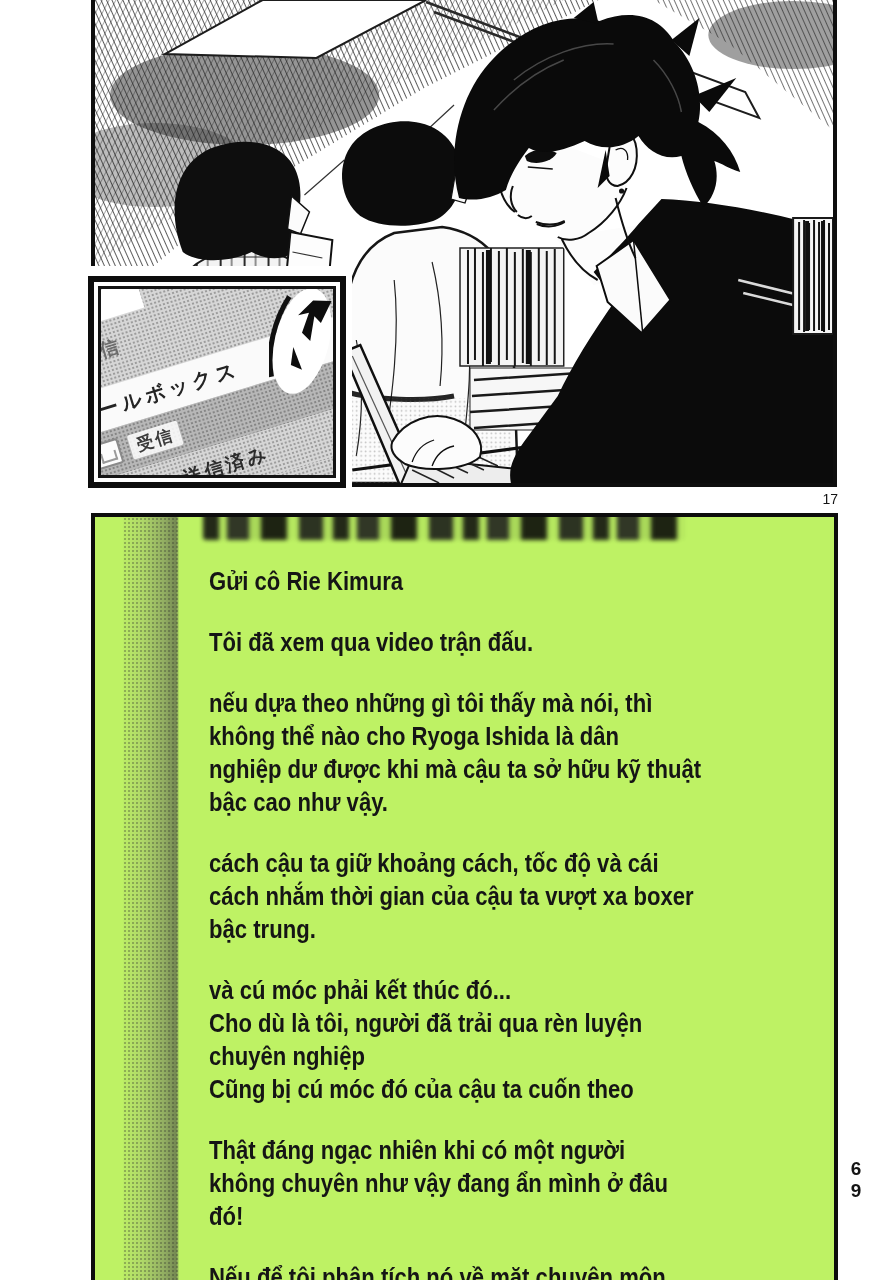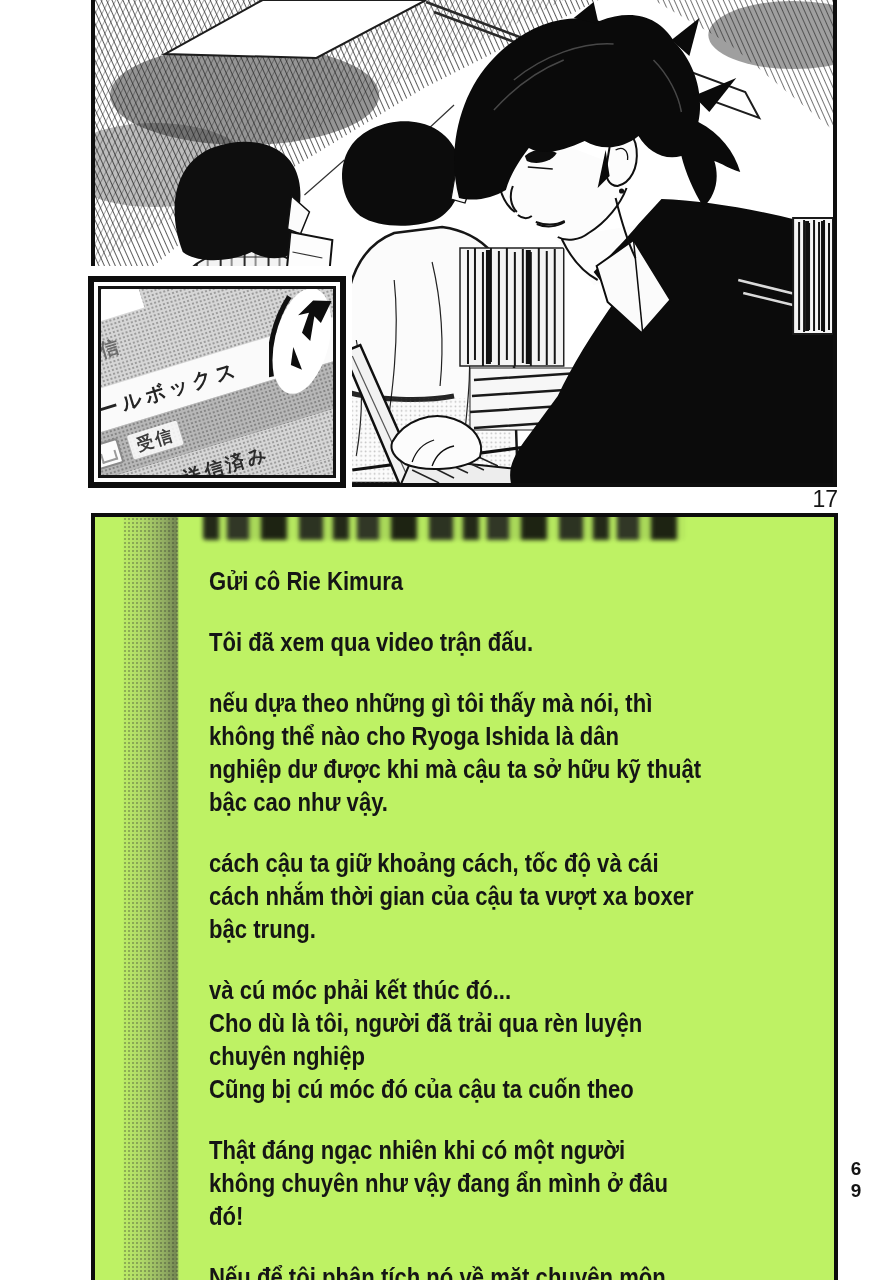--- a/index.html
+++ b/index.html
@@ -32,21 +32,21 @@
   .b-fill{height:60px;}
   .partial-label{position:absolute;left:86px;top:84px;font-size:19px;font-weight:700;color:#6b6b6b;letter-spacing:2px;}
   .tray-icon{width:26px;height:26px;background:#fcfcfc;border:2px solid #8a8a8a;border-radius:3px;position:relative;}
   .tray-icon::after{content:"";position:absolute;left:3px;right:3px;bottom:3px;height:8px;border:2px solid #9a9a9a;border-top:none;}
   .chip{background:rgba(255,255,255,.85);padding:1px 7px;border-radius:2px;font-size:17px;font-weight:700;color:#3a3a3a;letter-spacing:2px;}
   .sliver{position:absolute;left:-6px;top:-4px;width:46px;height:30px;background:#fff;transform:rotate(-17deg);}
   .cursor-blob{position:absolute;right:-2px;top:-6px;}
 
   
   .panel-no{position:absolute;left:804px;top:489px;width:34px;text-align:right;
-            font-size:23px;line-height:20px;color:#141414;}
+            font-size:14px;line-height:20px;color:#141414;}
   .side-no{position:absolute;left:846px;top:1158px;width:20px;text-align:center;
            font-weight:700;font-size:19px;line-height:22px;color:#141414;}
   .side-no span{display:block;}
 
   
   .letter-box{position:absolute;left:91px;top:513px;width:747px;height:885px;
               border:4px solid #0d0d0d;border-bottom:none;background:#bef264;overflow:hidden;}
   .gutter{position:absolute;left:28px;top:0;width:56px;height:100%;
           background-image:
             radial-gradient(rgba(40,40,40,.30) 1px,transparent 1.2px),

